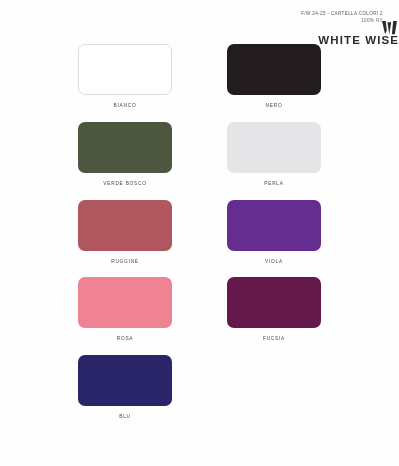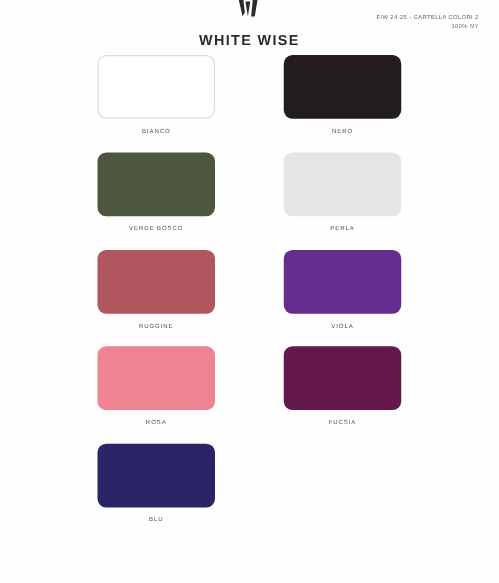--- a/index.html
+++ b/index.html
@@ -32,25 +32,25 @@
     height: 40px;
     display: flex;
     align-items: flex-start;
     padding: 6px 18px 0 18px;
   }
 
   .brand {
     position: absolute;
     left: 0;
     right: 0;
-    top: 0;
+    top: 21px;
     display: flex;
     flex-direction: column;
-    align-items: center;
-    gap: 14px;
+    align-items: flex-end;
+    gap: 0;
     pointer-events: none;
   }
 
   .brand-mark {
     width: 17px;
     height: 14px;
     display: block;
   }
 
   .brand-name {

